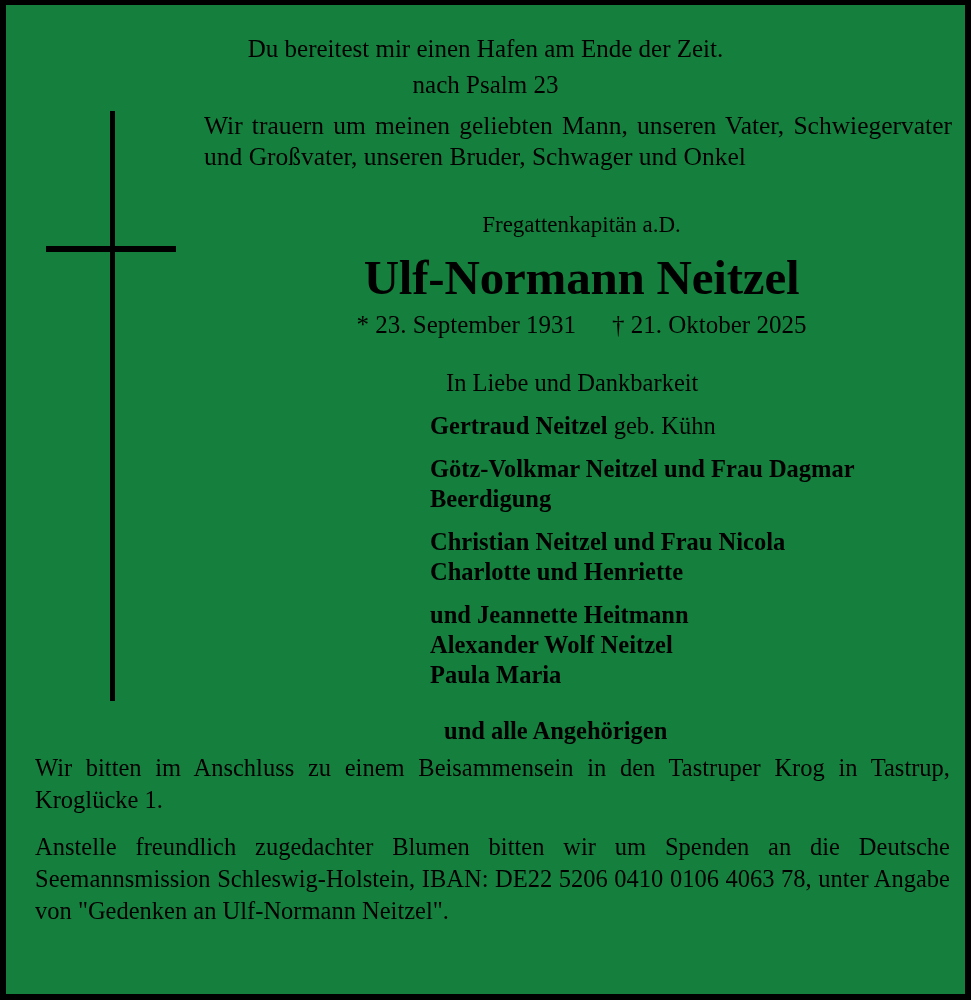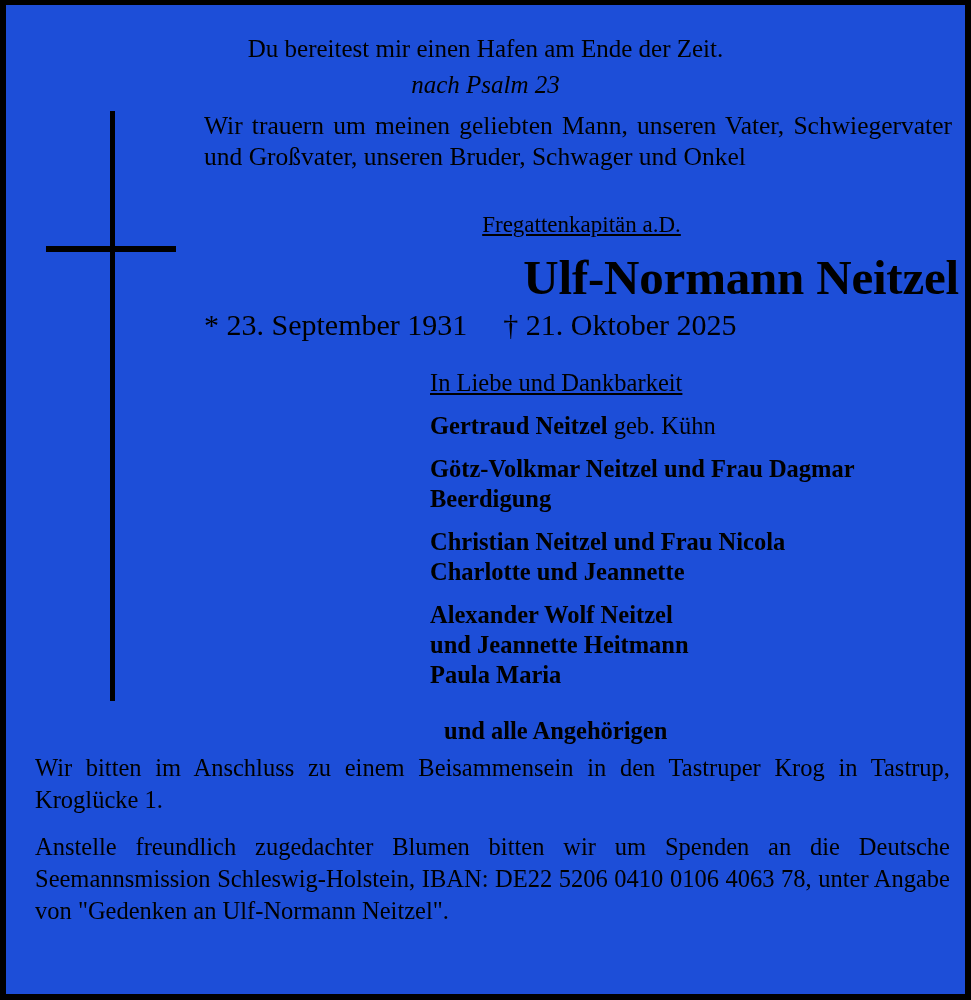--- a/index.html
+++ b/index.html
@@ -11,21 +11,21 @@
   body {
     font-family: "Liberation Serif", "DejaVu Serif", serif;
     color: #000000;
   }
 
   .notice {
     position: relative;
     width: 971px;
     height: 1000px;
     box-sizing: border-box;
-    background: #1d4ed8;
+    background: #15803d;
     border-top: 5px solid #000000;
     border-left: 6px solid #000000;
     border-right: 6px solid #000000;
     border-bottom: 6px solid #000000;
     overflow: hidden;
   }
 
   
   .cross {
     position: absolute;
@@ -56,79 +56,77 @@
   .epitaph {
     position: absolute;
     left: 0;
     right: 0;
     top: 26px;
     text-align: center;
     font-size: 25px;
     line-height: 36px;
   }
   .epitaph .verse { display: block; }
-  .epitaph .source { display: block; font-style: italic; }
+  .epitaph .source { display: block; }
 
   .mourn {
     position: absolute;
     left: 198px;
     top: 105px;
     width: 748px;
     font-size: 25.5px;
     line-height: 31px;
     text-align: justify;
     text-align-last: left;
   }
 
   .rank {
     position: absolute;
     left: 198px;
     right: 6px;
     top: 206px;
     text-align: center;
     font-size: 23px;
     line-height: 28px;
-    text-decoration: underline;
   }
 
   .deceased-name {
     position: absolute;
     left: 198px;
     right: 6px;
     top: 245px;
-    text-align: right;
+    text-align: center;
     font-weight: bold;
     font-size: 49px;
     line-height: 56px;
     letter-spacing: -0.2px;
   }
 
   .dates {
     position: absolute;
     left: 198px;
     right: 6px;
     top: 305px;
-    text-align: left;
-    font-size: 30px;
+    text-align: center;
+    font-size: 25px;
     line-height: 30px;
   }
   .dates .birth { margin-right: 36px; }
 
   
   .family {
     position: absolute;
     left: 424px;
     top: 363px;
     width: 520px;
     font-size: 24.5px;
     line-height: 30px;
   }
   .family .intro {
-    margin: 0 0 13px 0;
-    text-decoration: underline;
+    margin: 0 0 13px 16px;
   }
   .family .group {
     margin: 4px 0 13px 0;
   }
   .family .line { display: block; }
   .family .b { font-weight: bold; }
   .family .n { font-weight: normal; }
   .family .closing {
     margin: 26px 0 0 14px;
     font-weight: bold;
@@ -182,26 +180,26 @@
       <span class="line"><span class="b">Gertraud Neitzel</span><span class="n"> geb. Kühn</span></span>
     </div>
 
     <div class="group">
       <span class="line"><span class="b">Götz-Volkmar Neitzel und Frau Dagmar</span></span>
       <span class="line"><span class="b">Beerdigung</span></span>
     </div>
 
     <div class="group">
       <span class="line"><span class="b">Christian Neitzel und Frau Nicola</span></span>
-      <span class="line"><span class="b">Charlotte und Jeannette</span></span>
-    </div>
-
-    <div class="group">
+      <span class="line"><span class="b">Charlotte und Henriette</span></span>
+    </div>
+
+    <div class="group">
+      <span class="line"><span class="b">und Jeannette Heitmann</span></span>
       <span class="line"><span class="b">Alexander Wolf Neitzel</span></span>
-      <span class="line"><span class="b">und Jeannette Heitmann</span></span>
       <span class="line"><span class="b">Paula Maria</span></span>
     </div>
 
     <div class="closing">und alle Angehörigen</div>
   </div>
 
   <div class="details">
     <p>Wir bitten im Anschluss zu einem Beisammensein in den Tastruper Krog in Tastrup, Kroglücke 1.</p>
     <p>Anstelle freundlich zugedachter Blumen bitten wir um Spenden an die Deutsche Seemannsmission Schleswig-Holstein, IBAN: DE22 5206 0410 0106 4063 78, unter Angabe von "Gedenken an Ulf-Normann Neitzel".</p>
   </div>

